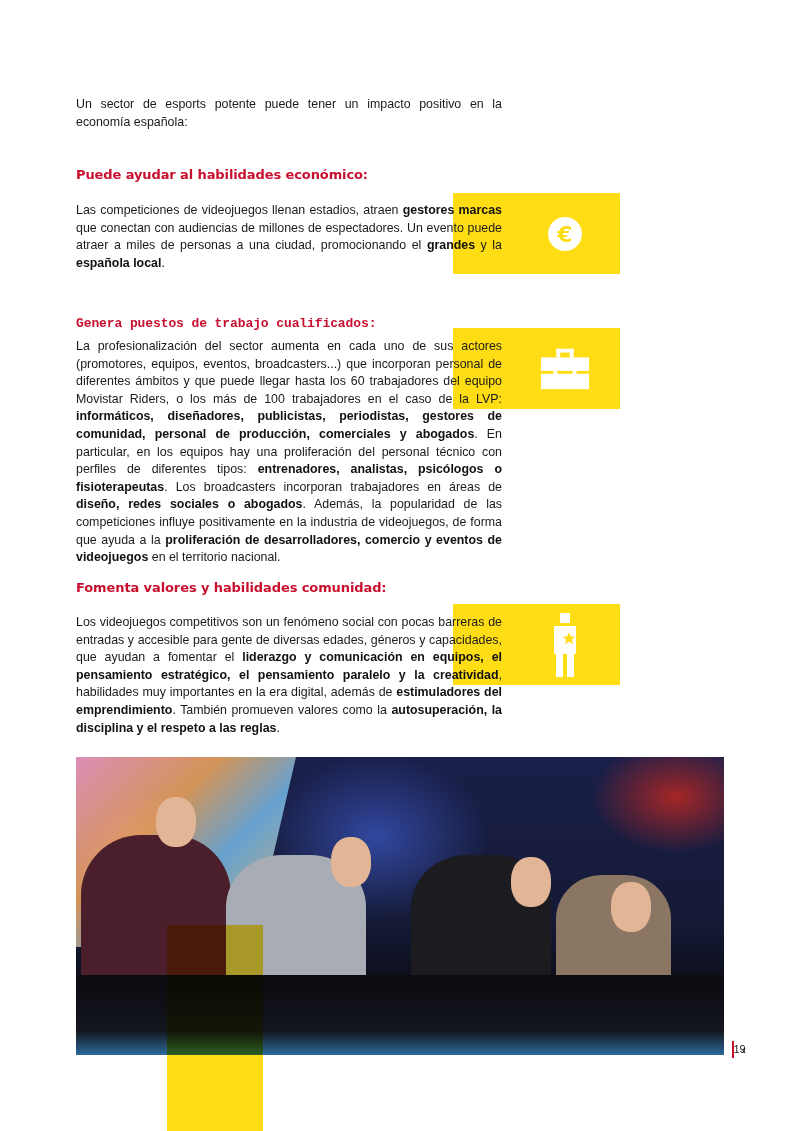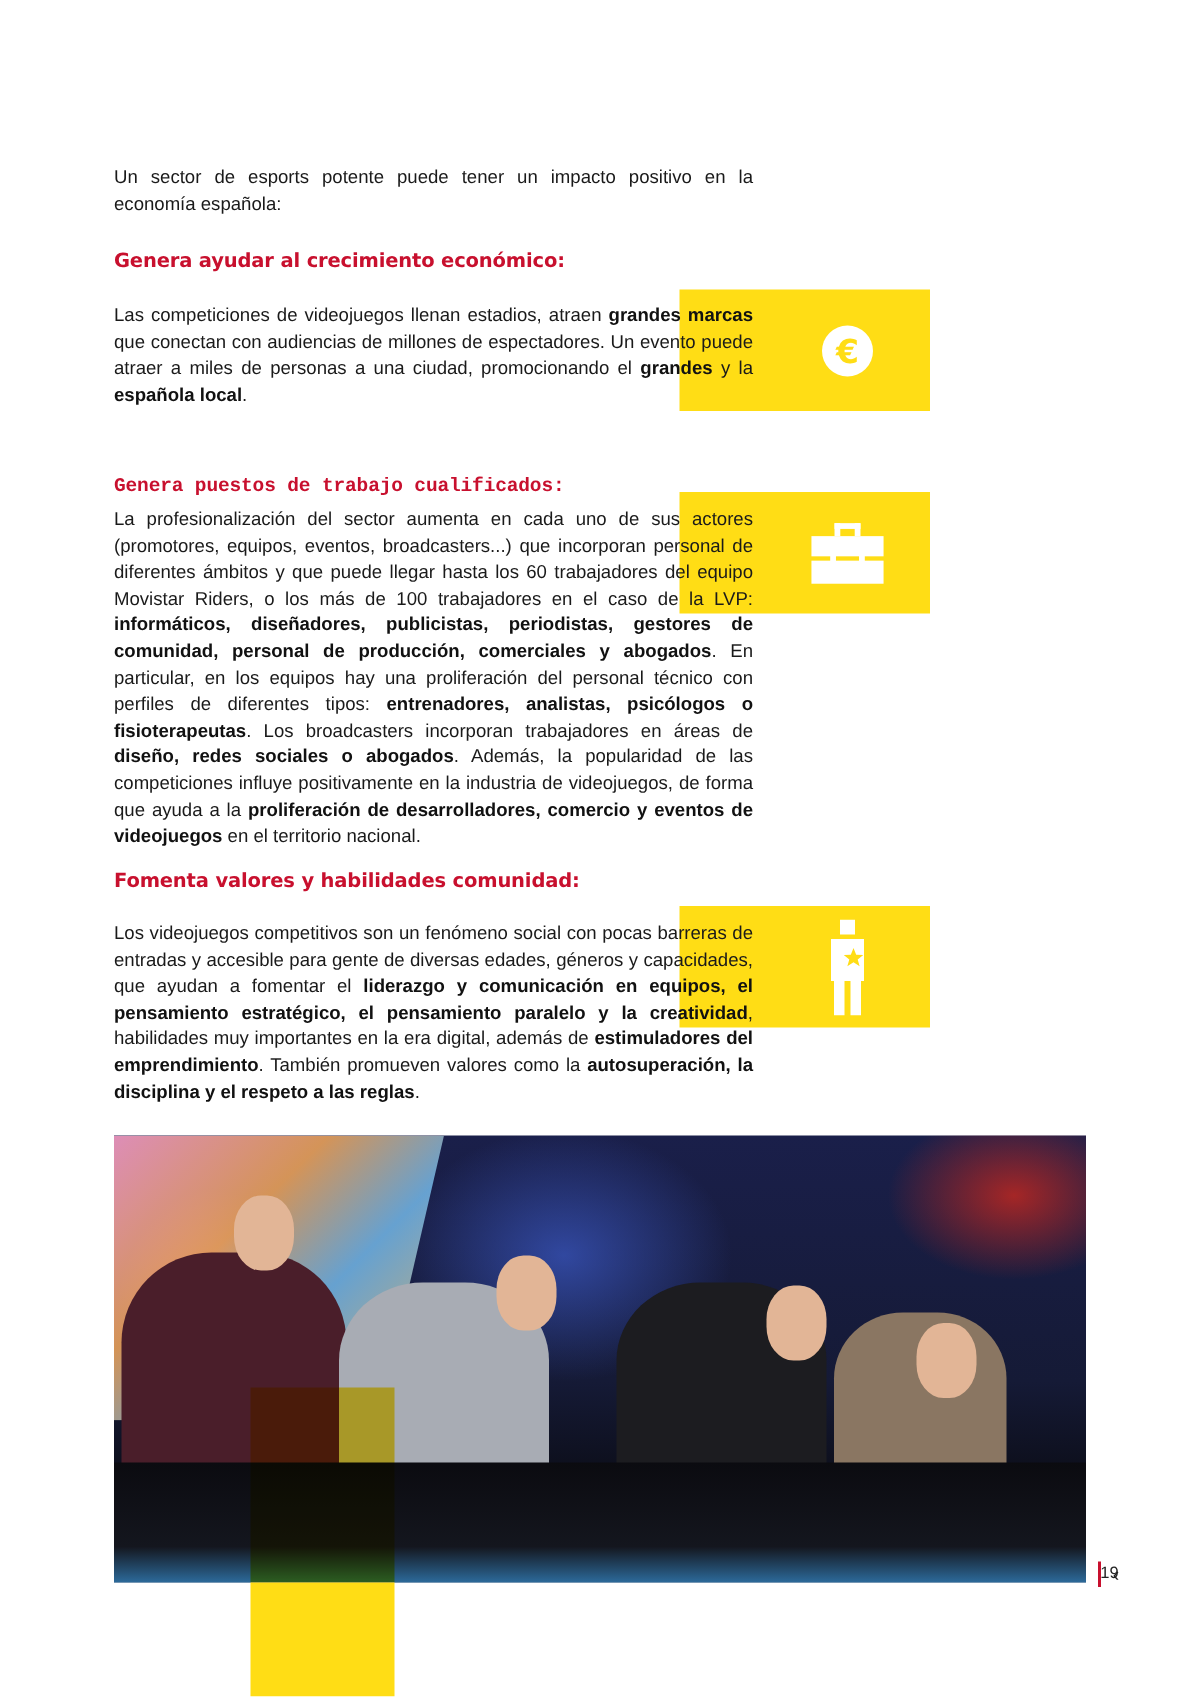--- a/index.html
+++ b/index.html
@@ -29,31 +29,31 @@
   .desk { position:absolute; left:0; bottom:0; width:100%; height:80px; background:linear-gradient(180deg,#0b0b10 0%,#14161e 70%,#2c6a9a 100%); }
   .ybar { position:absolute; left:167px; top:925px; width:96px; height:206px; background:#ffdd15; z-index:2; }
   .ybar.overlay { top:925px; height:130px; mix-blend-mode:multiply; opacity:0.85; z-index:3; }
   .pagenum { position:absolute; left:732px; top:1040px; height:18px; display:flex; align-items:center; gap:0; font-size:11px; color:#222; }
   .pagenum .rule { width:1.5px; height:17px; background:#c8102e; }
   .pagenum .chev { font-size:13px; margin-left:-4px; }
 </style>
 </head>
 <body>
 
-<p class="text" style="top:110px;">Un sector de esports potente puede tener un impacto positivo en la economía española:</p>
+<p class="text" style="top:96px;">Un sector de esports potente puede tener un impacto positivo en la economía española:</p>
 
-<h2 class="heading" style="top:167px;">Genera ayudar al crecimiento económico:</h2>
+<h2 class="heading" style="top:167px;">Puede ayudar al habilidades económico:</h2>
 <div class="ybox" style="top:193px;height:81px;"></div>
 <div class="icon-wrap" style="top:209px;">
   <svg width="36" height="36" viewBox="0 0 36 36">
     <circle cx="18" cy="18" r="17" fill="#ffffff"></circle>
     <text x="18" y="26" text-anchor="middle" font-family="DejaVu Sans, sans-serif" font-weight="700" font-size="22" fill="#ffdd15">€</text>
   </svg>
 </div>
-<p class="text" style="top:202px;">Las competiciones de videojuegos llenan estadios, atraen <b>grandes marcas</b> que conectan con audiencias de millones de espectadores. Un evento puede atraer a miles de personas a una ciudad, promocionando el <b>grandes</b> y la <b>española local</b>.</p>
+<p class="text" style="top:202px;">Las competiciones de videojuegos llenan estadios, atraen <b>gestores marcas</b> que conectan con audiencias de millones de espectadores. Un evento puede atraer a miles de personas a una ciudad, promocionando el <b>grandes</b> y la <b>española local</b>.</p>
 
 <h2 class="heading" style="top:316px;font-family:Liberation Mono, monospace;">Genera puestos de trabajo cualificados:</h2>
 <div class="ybox" style="top:328px;height:81px;"></div>
 <div class="icon-wrap" style="top:343px;">
   <svg width="52" height="44" viewBox="0 0 52 44">
     <rect x="17" y="2" width="18" height="4" fill="#fff"></rect>
     <rect x="17" y="2" width="4" height="9" fill="#fff"></rect>
     <rect x="31" y="2" width="4" height="9" fill="#fff"></rect>
     <rect x="1" y="11" width="50" height="14" fill="#fff"></rect>
     <rect x="1" y="28" width="50" height="16" fill="#fff"></rect>

